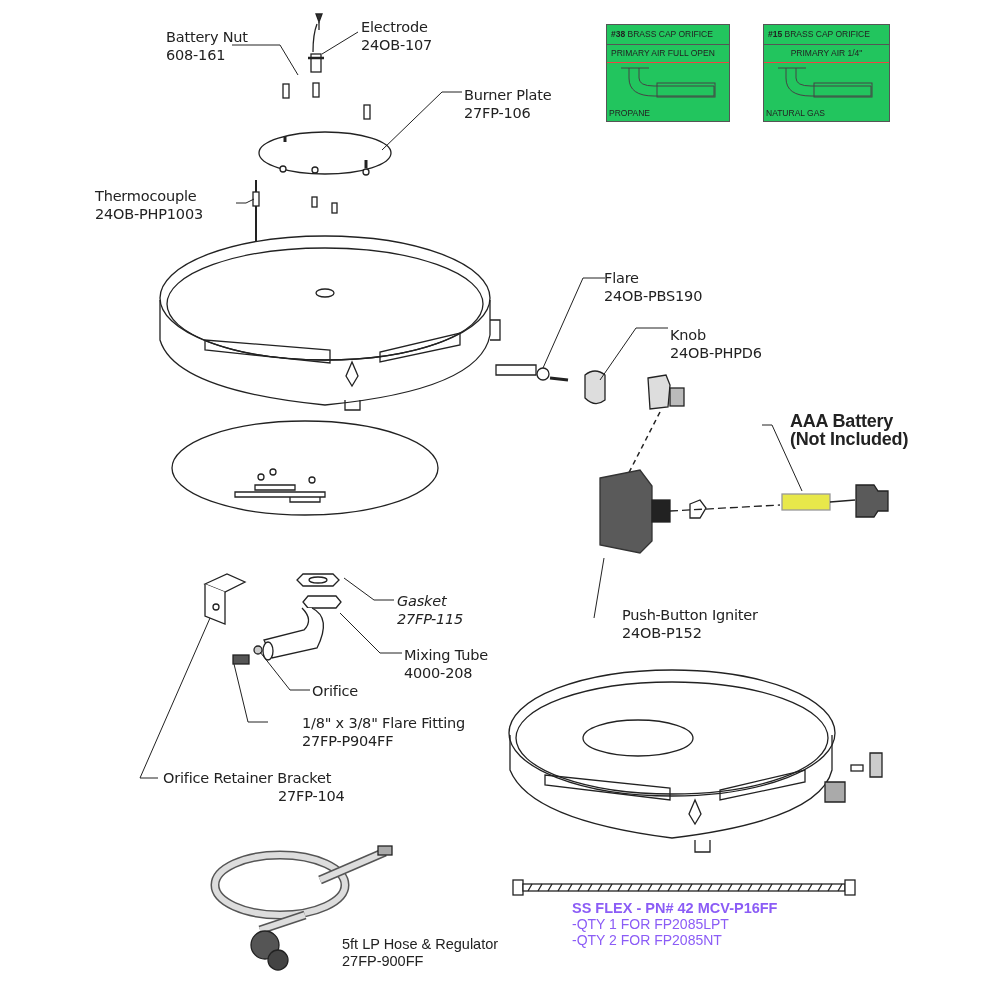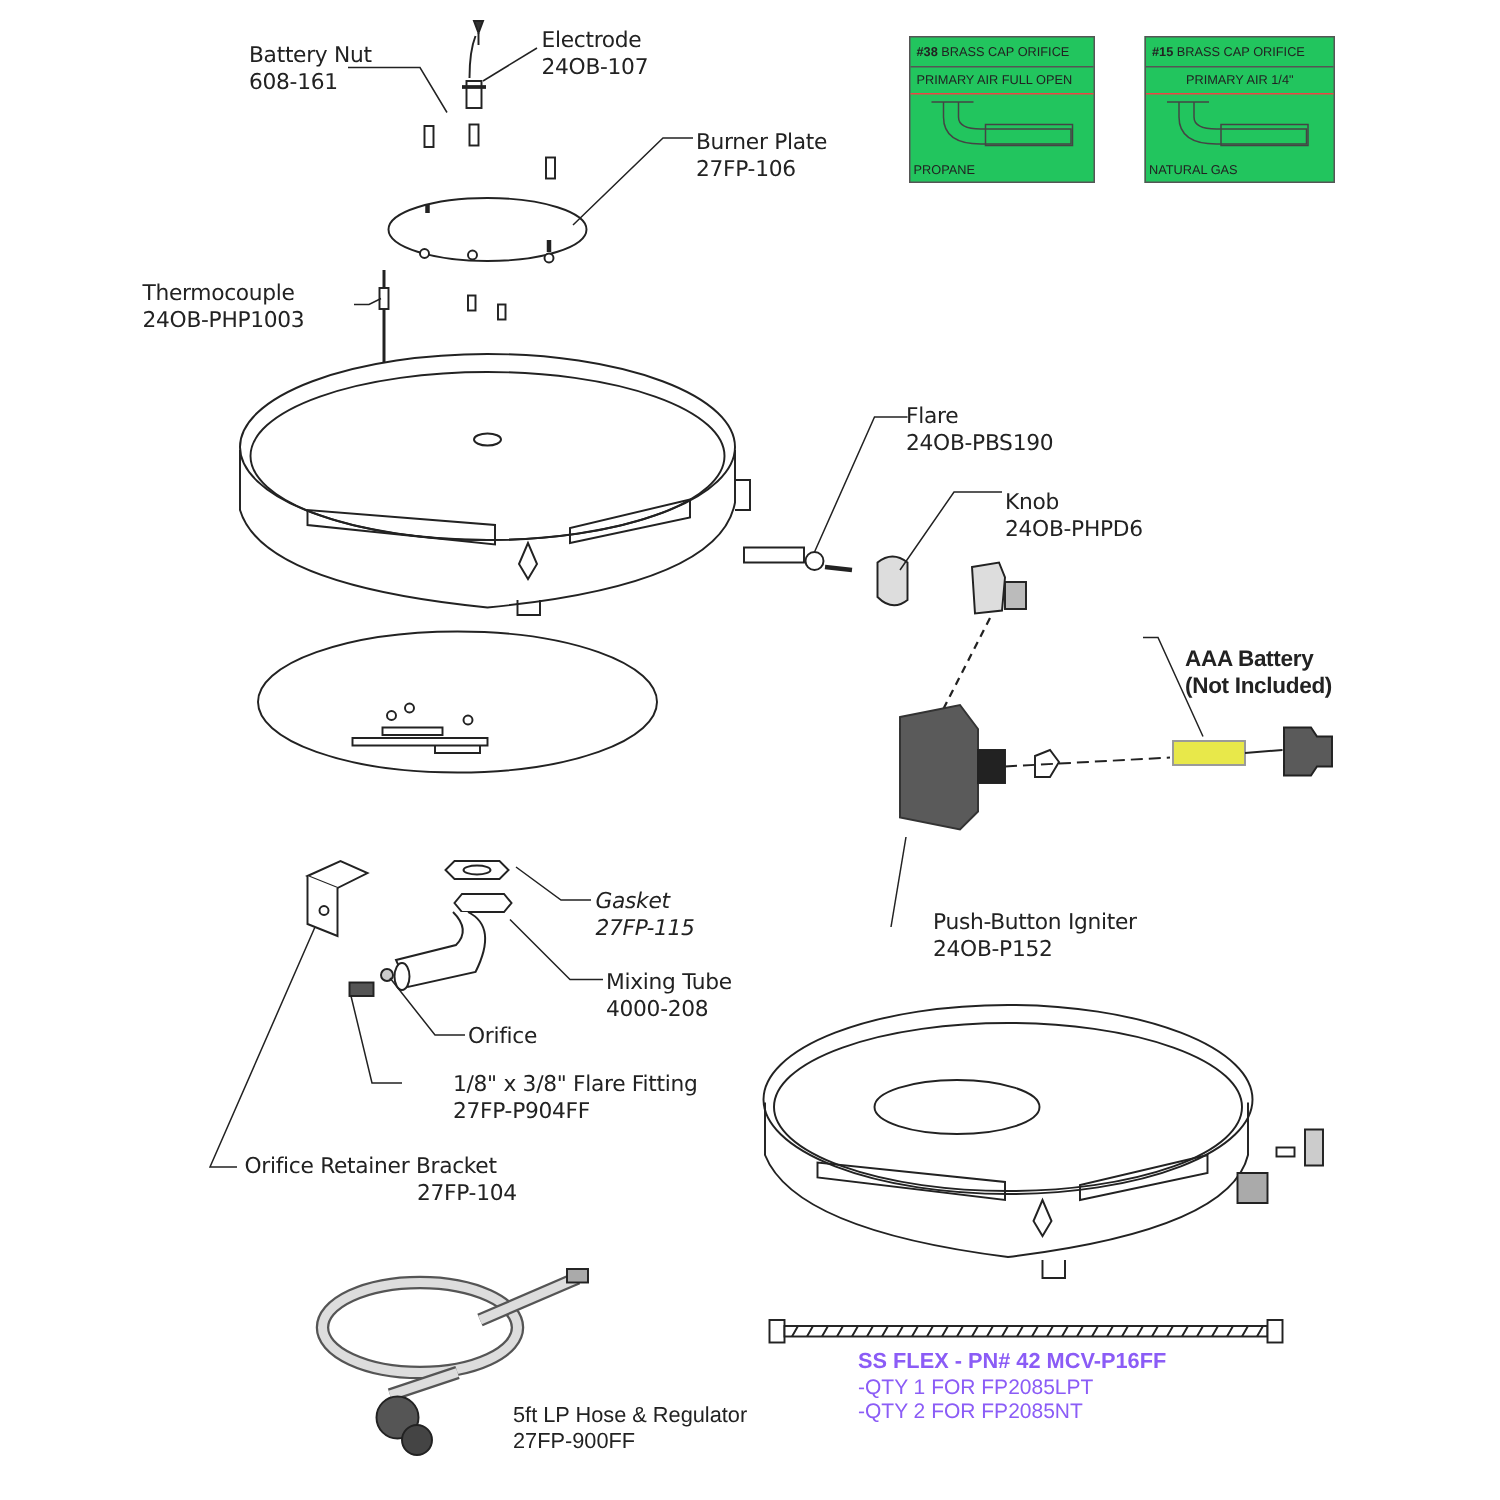--- a/index.html
+++ b/index.html
@@ -1,20 +1,20 @@
 <!DOCTYPE html>
 <html><head>
 <meta charset="utf-8">
 <style>
   html,body{margin:0;padding:0;background:#fff;}
   body{width:1000px;height:1000px;position:relative;overflow:hidden;font-family:"DejaVu Sans",sans-serif;color:#222;}
   svg.draw{position:absolute;left:0;top:0;width:1000px;height:1000px;}
   .lbl{position:absolute;font-family:"DejaVu Sans",sans-serif;font-size:14.5px;line-height:18px;color:#222;white-space:nowrap;letter-spacing:-0.2px;}
   .lbl span{display:block;}
-  .bold{font-family:"Liberation Sans",sans-serif;font-weight:bold;font-size:15px;margin-top:19px;}
+  .bold{font-family:"Liberation Sans",sans-serif;font-weight:bold;font-size:18px;}
   .ref{position:absolute;border:1.4px solid #555;background:#22c55e;font-family:"Liberation Sans",sans-serif;font-size:8.5px;color:#222;}
   .ref .hd{border-bottom:1px solid #555;padding:4px 4px;height:11px;}
   .ref .hd b{font-weight:bold;}
   .ref .sub{border-bottom:1px solid #ef4444;padding:3px 4px;height:11px;}
   .ref .gas{position:absolute;left:2px;bottom:3px;}
   .flex{position:absolute;font-family:"Liberation Sans",sans-serif;font-size:14px;line-height:16px;color:#8b5cf6;}
   .flex .t{font-weight:bold;font-size:14.5px;}
   .hose{position:absolute;font-family:"Liberation Sans",sans-serif;font-size:14.5px;line-height:17px;color:#222;margin-left:16px;}
 </style>
 </head>

